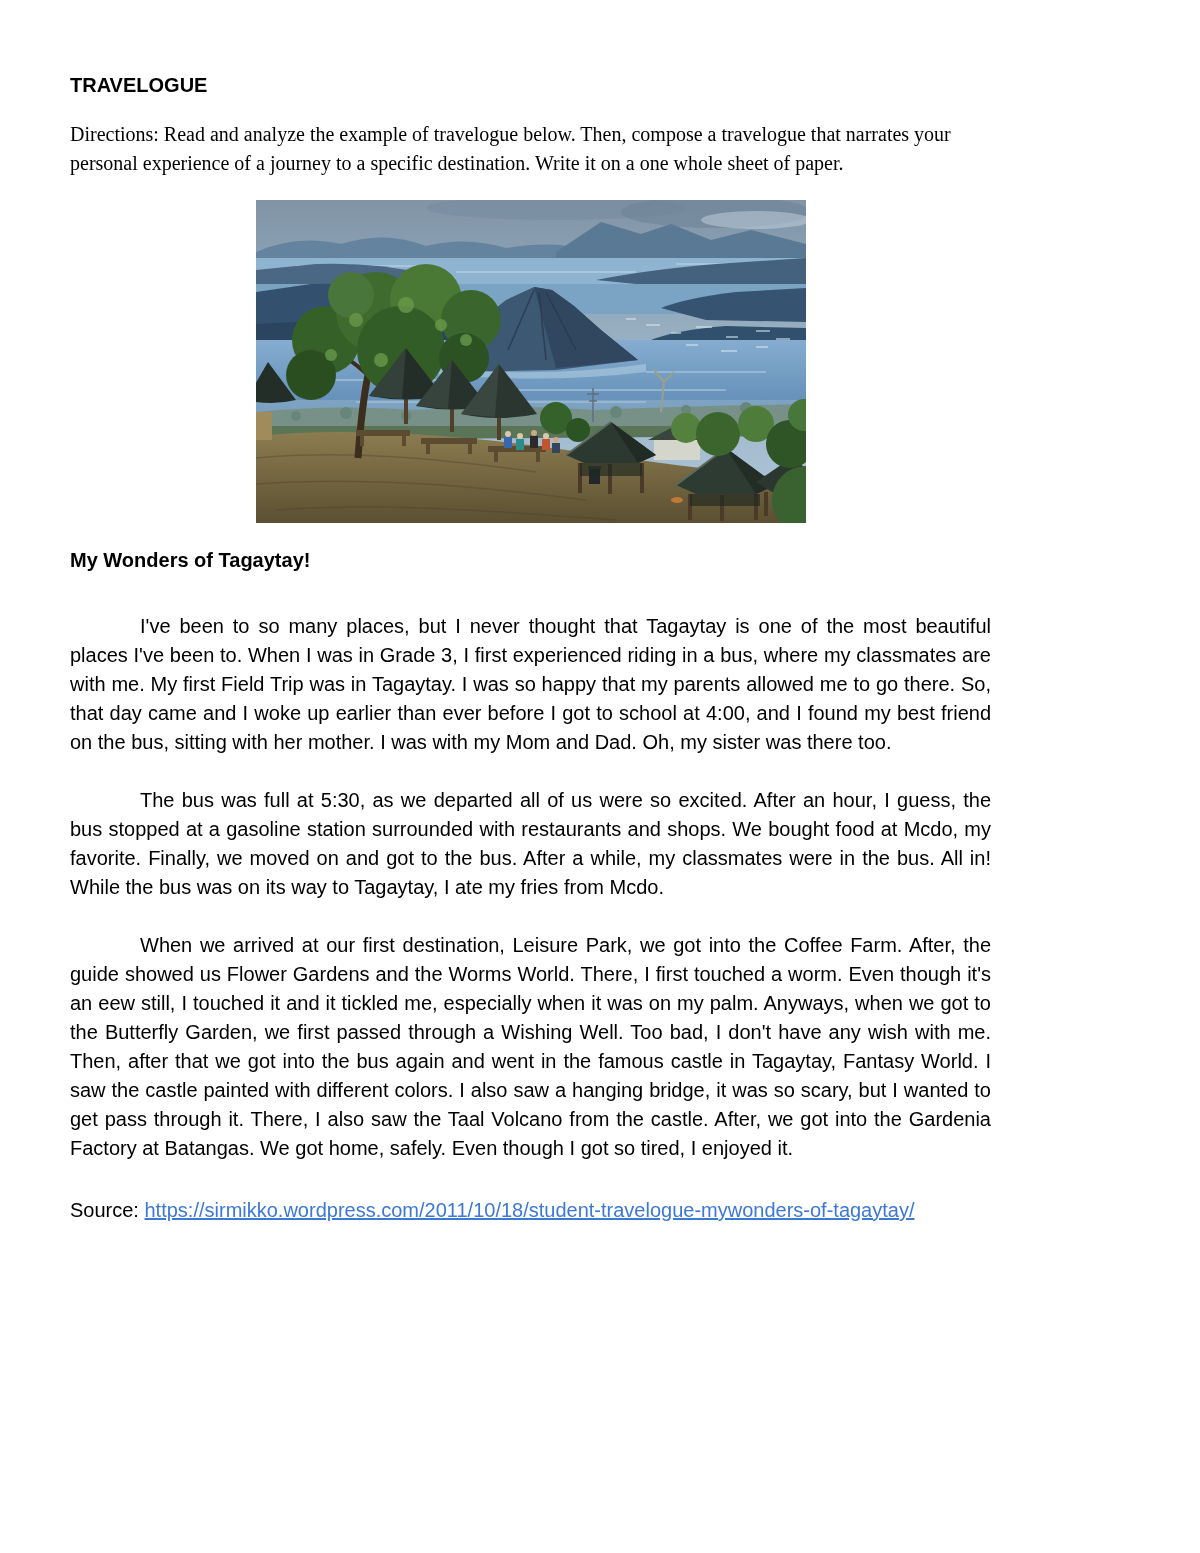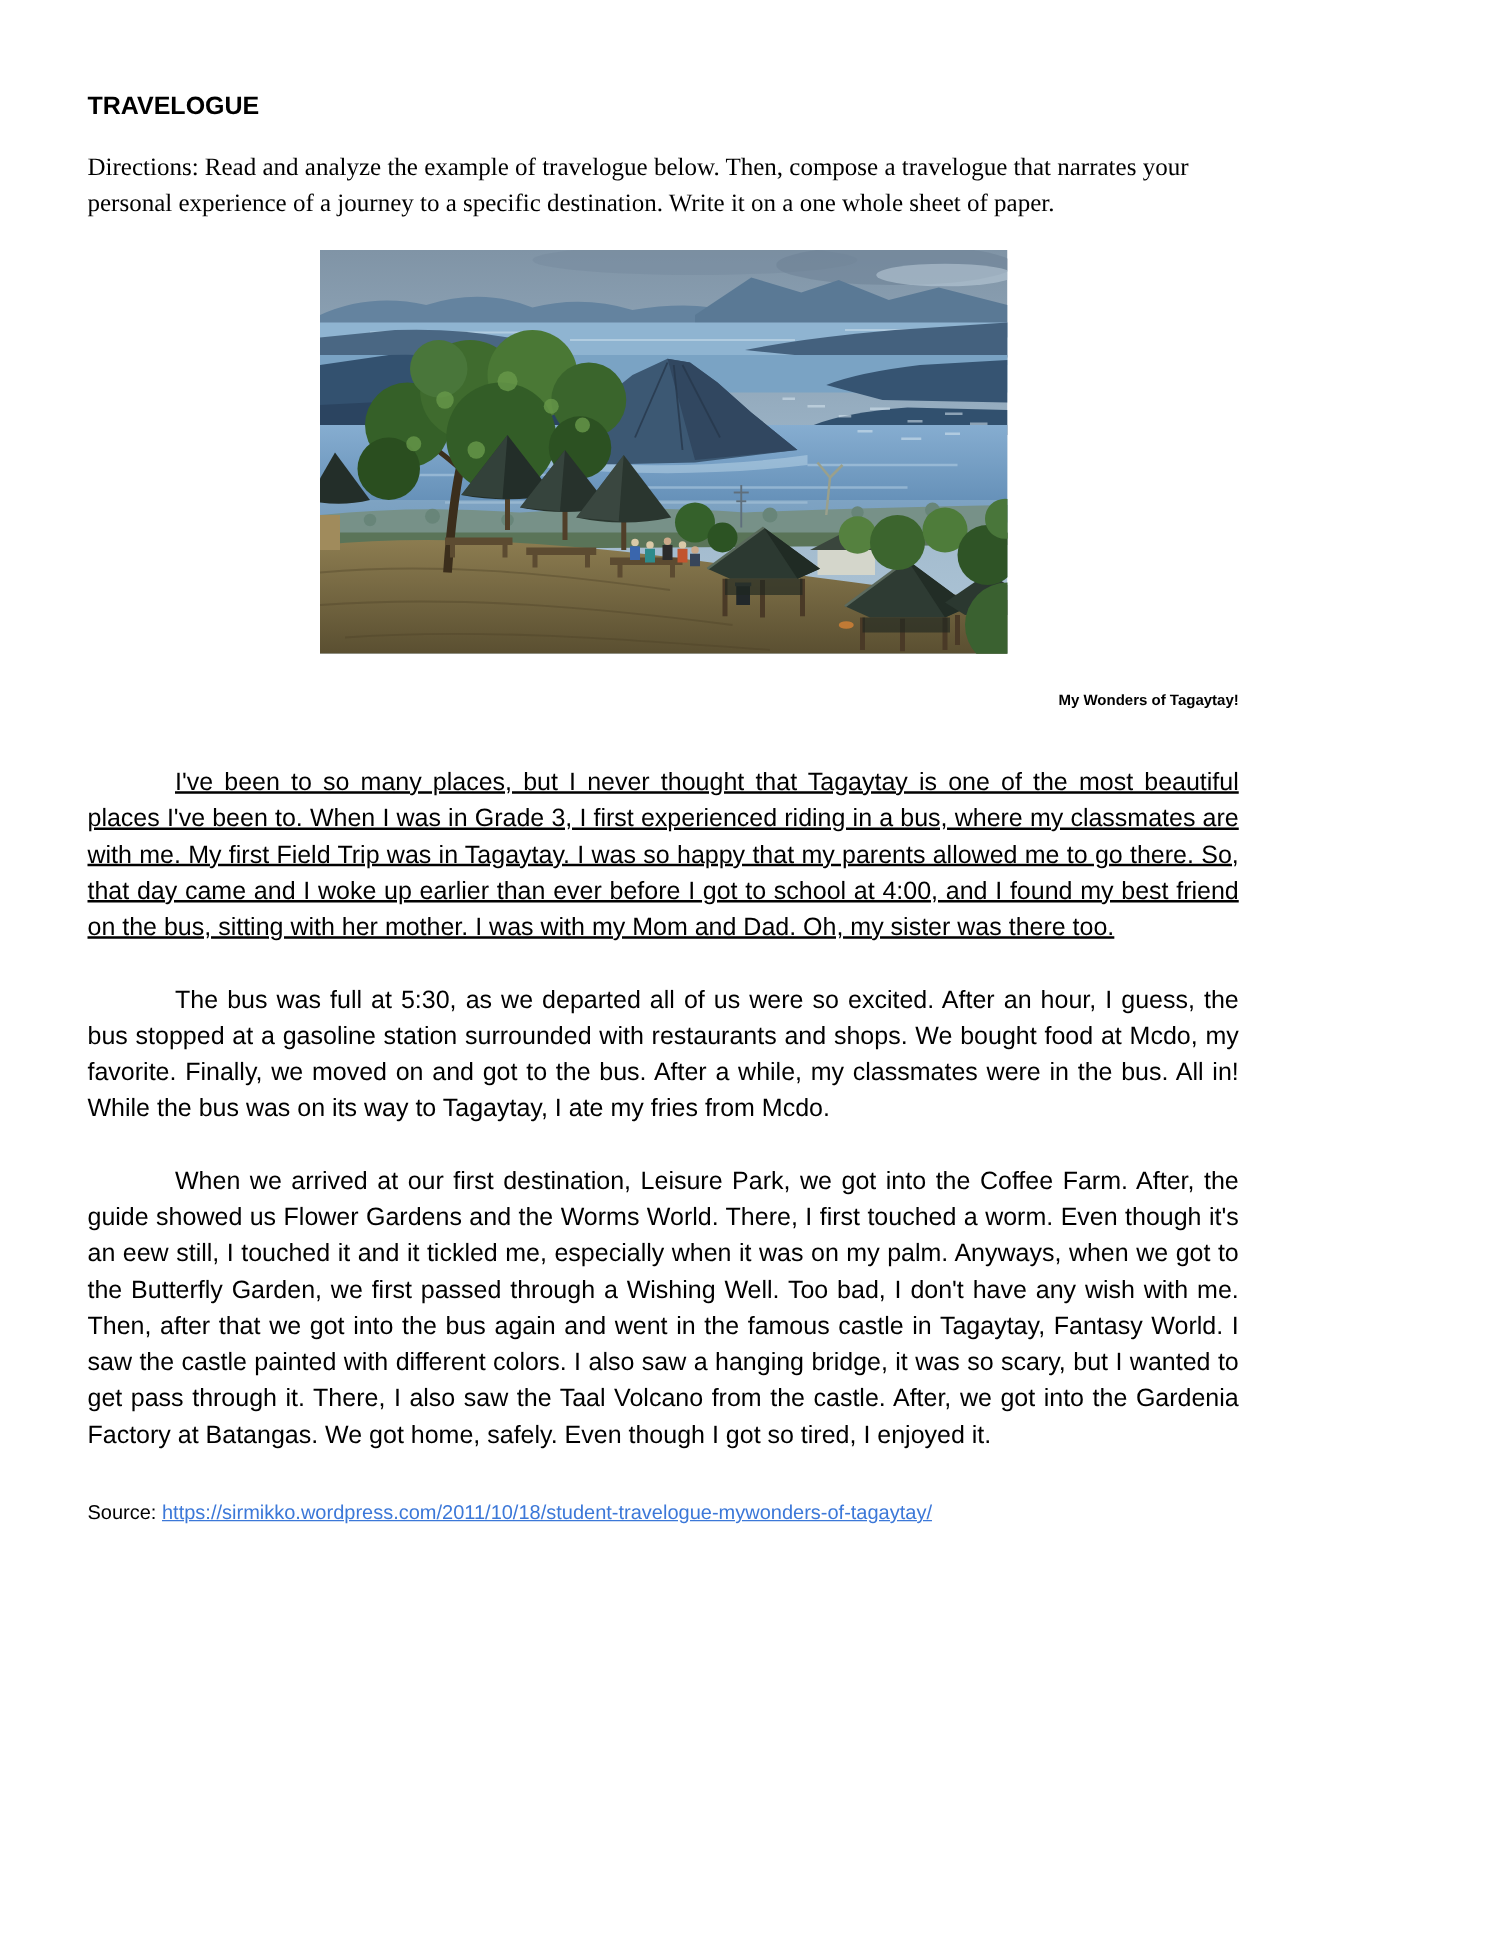--- a/index.html
+++ b/index.html
@@ -26,33 +26,33 @@
     margin: 0 0 22px 0;
     text-align: left;
     font-family: Liberation Serif, serif;
   }
   .photo-wrap {
     width: 550px; margin: 0 auto;
   }
   .photo-wrap svg { display: block; }
   .essay-title-block {
     margin-top: 23px;
-    text-align: right;
+    text-align: left;
     font-weight: bold;
-    font-size: 12px; line-height: 29px;
+    font-size: 20px; line-height: 29px;
   }
   .body-par {
     font-size: 20px; line-height: 29px;
     text-align: justify;
     text-indent: 70px;
     margin: 29px 0 0 0;
   }
-  .body-par.first { margin-top: 37px; text-decoration: underline; }
+  .body-par.first { margin-top: 37px; }
   .source-line {
-    font-size: 16px; line-height: 29px;
+    font-size: 20px; line-height: 29px;
     margin: 33px 0 0 0;
   }
   .source-link {
     color: #3c78d8;
     text-decoration: underline;
     word-break: break-all;
   }
 </style>
 </head>
 <body>

